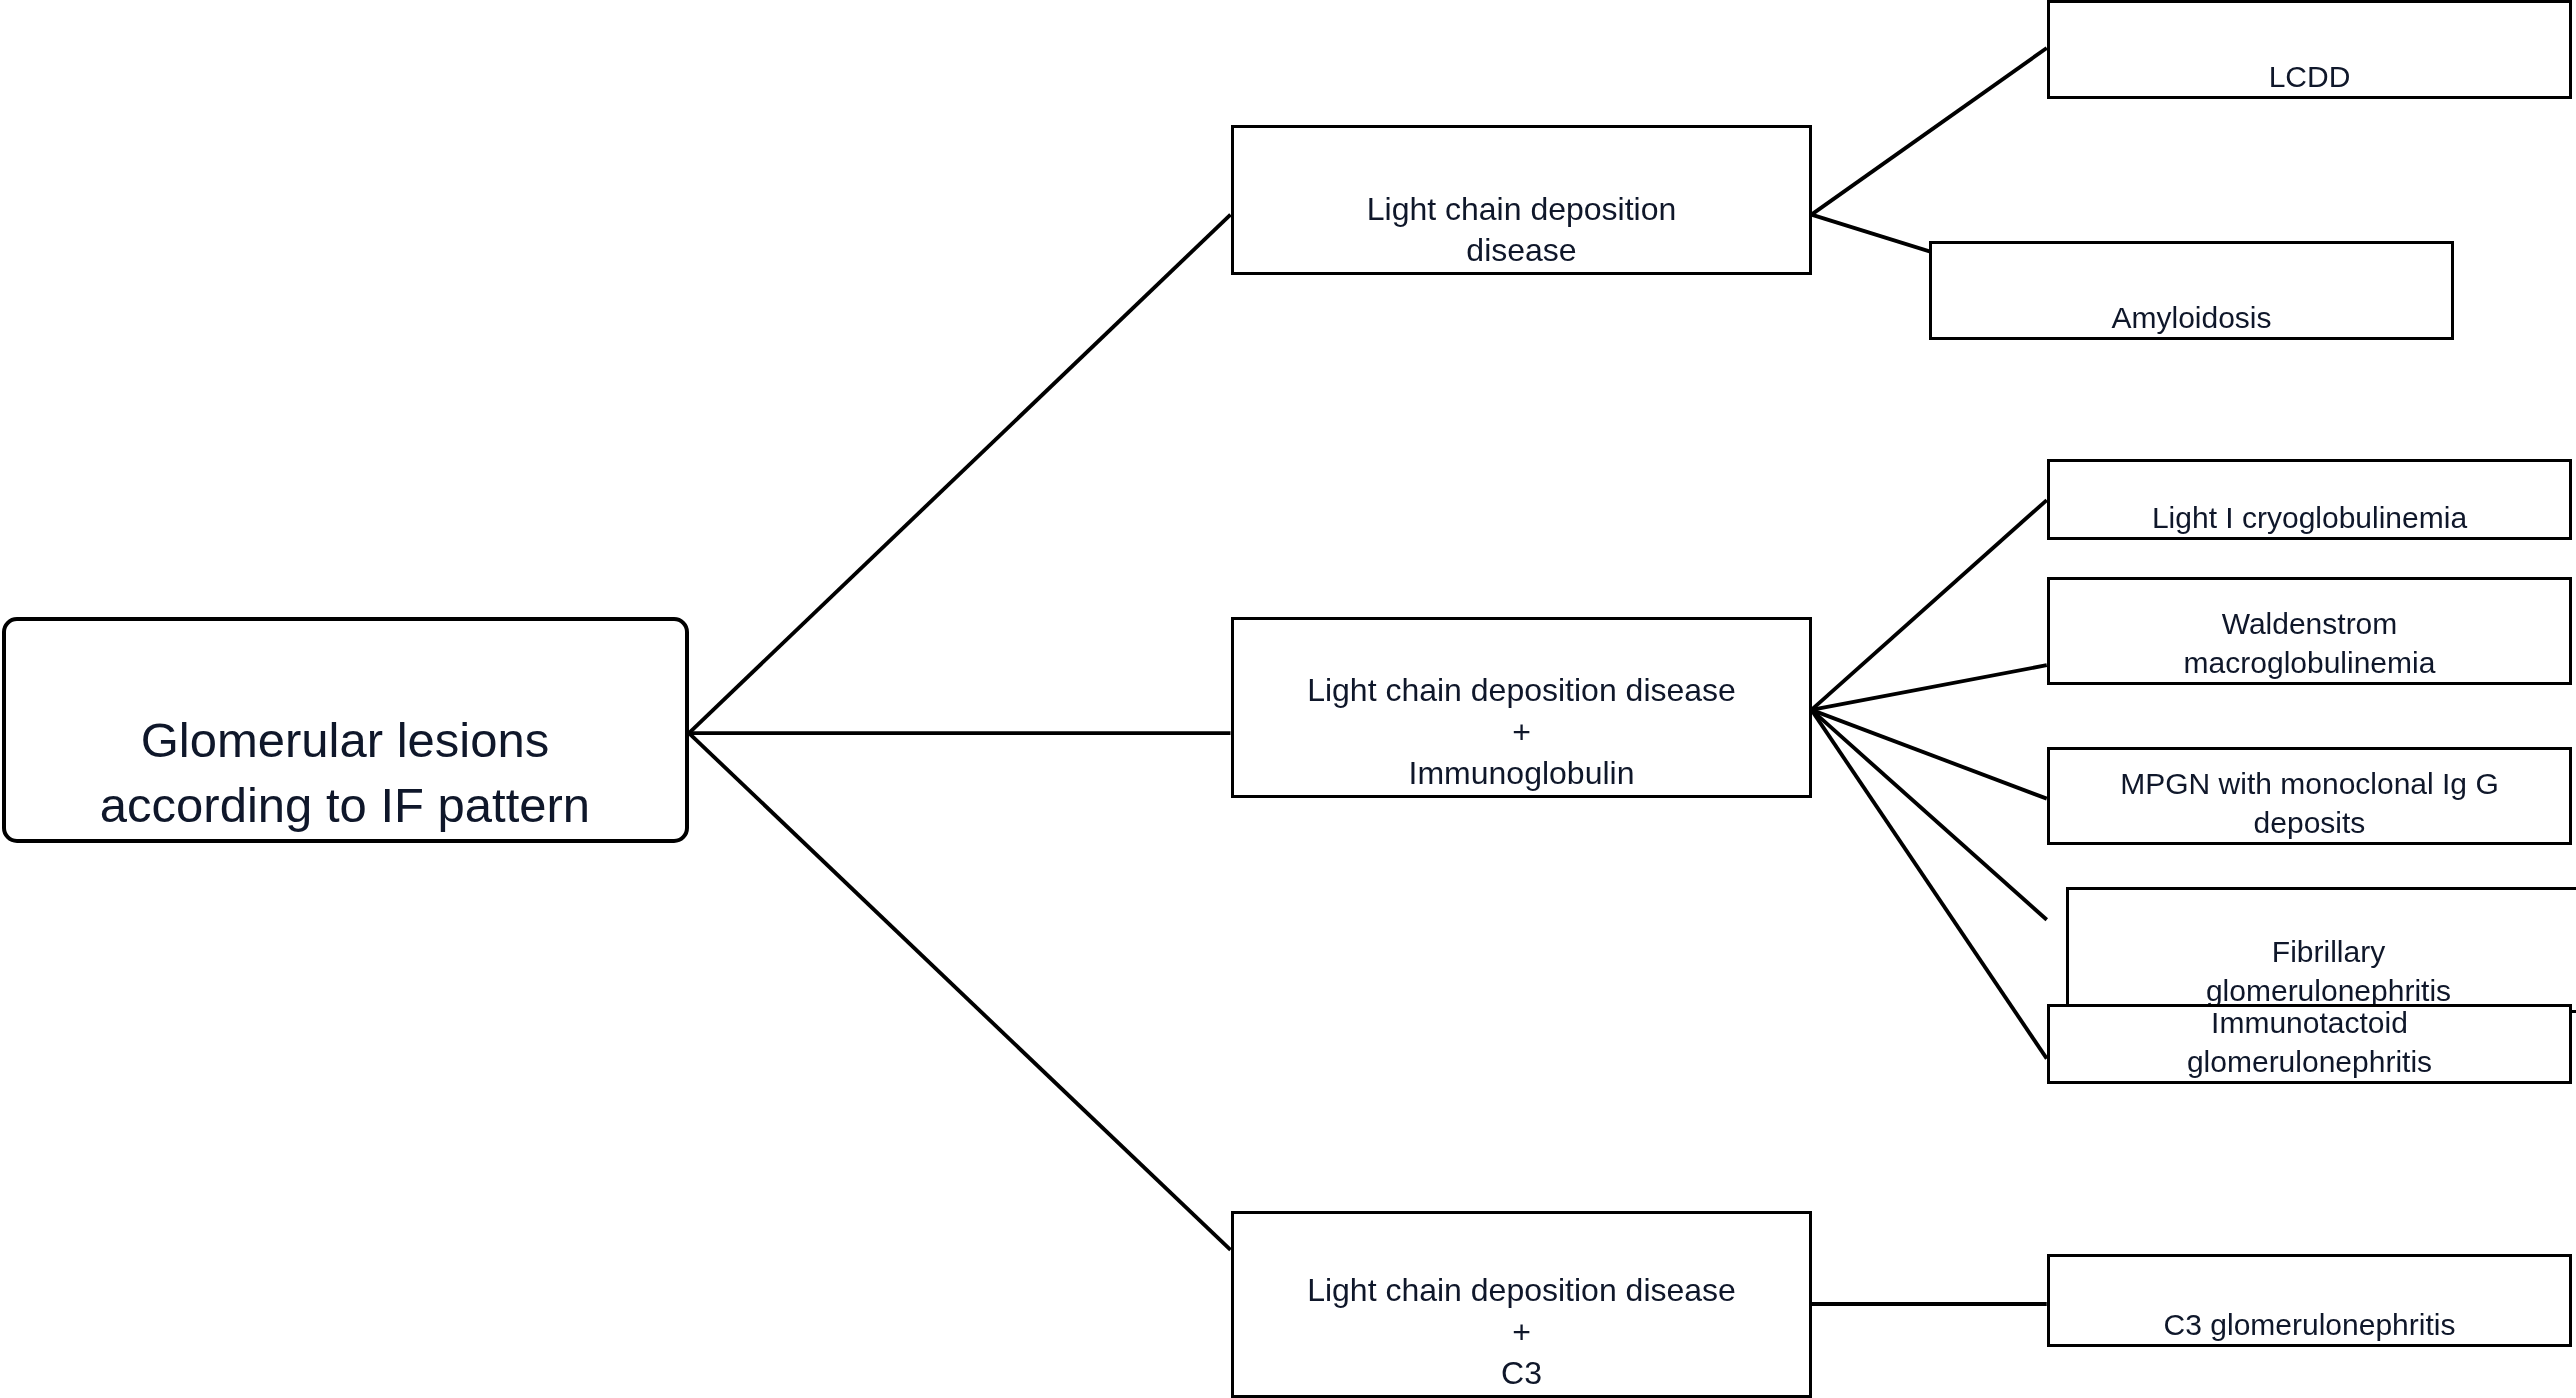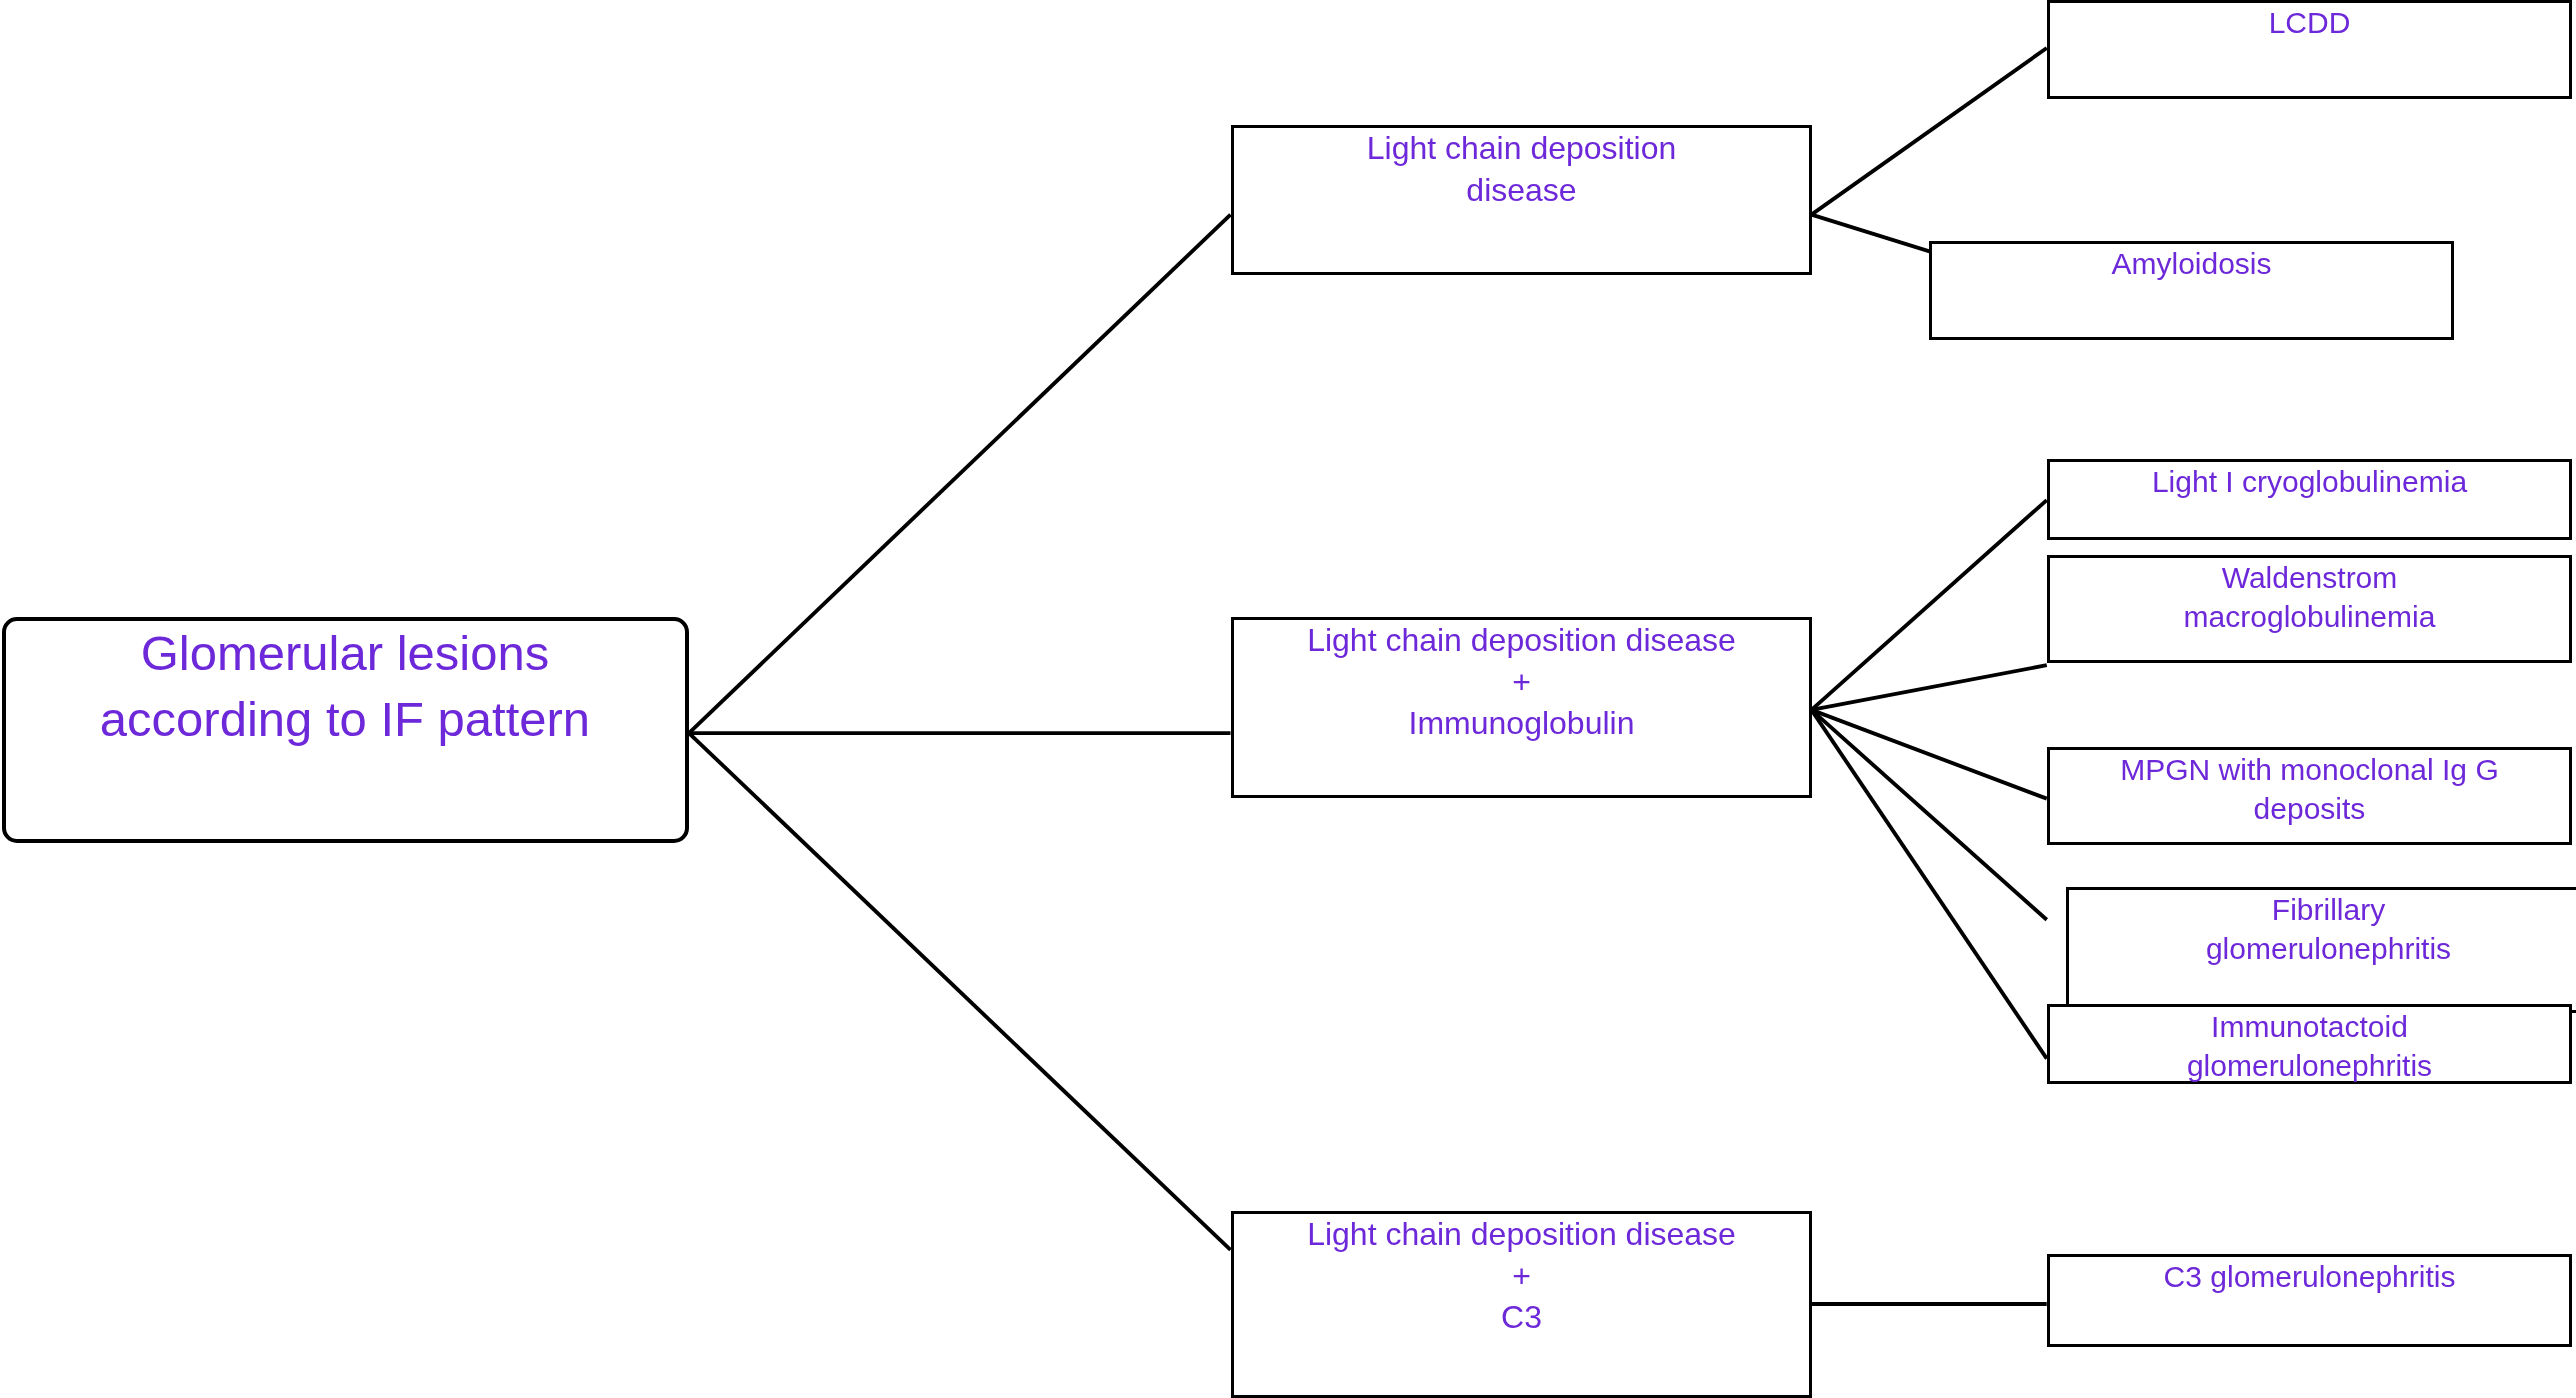--- a/index.html
+++ b/index.html
@@ -22,24 +22,24 @@
     width: 2576px;
     height: 1399px;
     pointer-events: none;
   }
   .node {
     position: absolute;
     box-sizing: border-box;
     background: #ffffff;
     border: 3.9px solid #000000;
     display: flex;
-    align-items: flex-start;
+    align-items: flex-end;
     justify-content: center;
     text-align: center;
-    color: #6d28d9;
+    color: #0f172a;
     line-height: 1.30;
     z-index: 2;
     white-space: pre-line;
   }
   .node.root {
     font-size: 49px;
     border-width: 4.6px;
     line-height: 1.34;
   }
   .node.mid {
@@ -105,21 +105,21 @@
   <div class="node mid" style="left:1231px; top:617px; width:581px; height:181px;">
     <span class="node-label">Light chain deposition disease
 +
 Immunoglobulin</span>
   </div>
 
   <div class="node leaf" style="left:2047px; top:459px; width:525px; height:81px;">
     <span class="node-label">Light I cryoglobulinemia</span>
   </div>
 
-  <div class="node leaf" style="left:2047px; top:555px; width:525px; height:108px;">
+  <div class="node leaf" style="left:2047px; top:577px; width:525px; height:108px;">
     <span class="node-label">Waldenstrom
 macroglobulinemia</span>
   </div>
 
   <div class="node leaf" style="left:2047px; top:747px; width:525px; height:98px;">
     <span class="node-label">MPGN  with monoclonal Ig G
 deposits</span>
   </div>
 
   <div class="node leaf" style="left:2047px; top:887px; width:525px; height:126px;margin-left:19px;">

